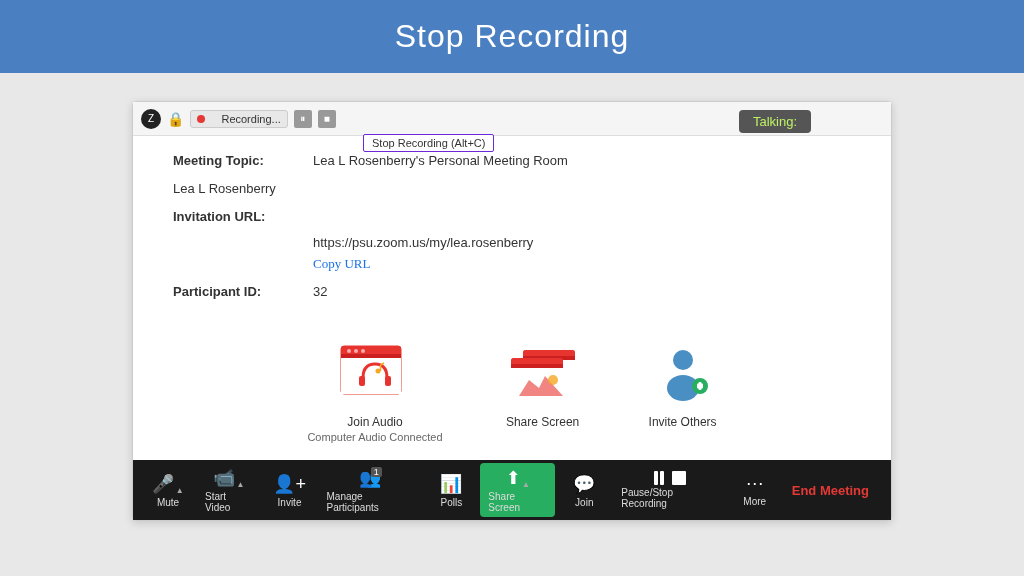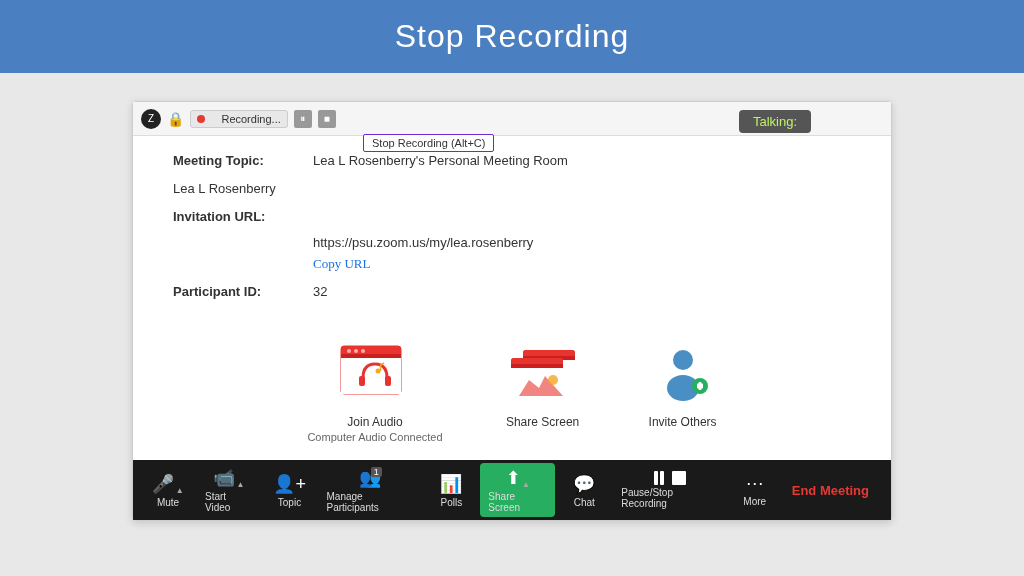--- a/index.html
+++ b/index.html
@@ -465,21 +465,21 @@
         <div class="toolbar-btn">
           <div class="toolbar-btn-with-arrow">
             <span class="btn-icon">📹</span>
             <span class="chevron">▲</span>
           </div>
           <span class="btn-label">Start Video</span>
         </div>
 
         <div class="toolbar-btn">
           <span class="btn-icon">👤+</span>
-          <span class="btn-label">Topic</span>
+          <span class="btn-label">Invite</span>
         </div>
 
         <div class="toolbar-btn" style="position:relative;">
           <div class="rel-wrap">
             <span class="btn-icon">👥</span>
             <span class="participant-count">1</span>
           </div>
           <span class="btn-label">Manage Participants</span>
         </div>
 
@@ -491,21 +491,21 @@
         <div class="toolbar-btn share-screen-btn">
           <div class="toolbar-btn-with-arrow">
             <span class="btn-icon">⬆</span>
             <span class="chevron">▲</span>
           </div>
           <span class="btn-label">Share Screen</span>
         </div>
 
         <div class="toolbar-btn">
           <span class="btn-icon">💬</span>
-          <span class="btn-label">Chat</span>
+          <span class="btn-label">Join</span>
         </div>
 
         <div class="toolbar-btn">
           <div class="pause-stop-icon">
             <div class="pause-bar"></div>
             <div class="pause-bar"></div>
             <div style="width:4px;"></div>
             <div class="stop-square"></div>
           </div>
           <span class="btn-label">Pause/Stop Recording</span>

